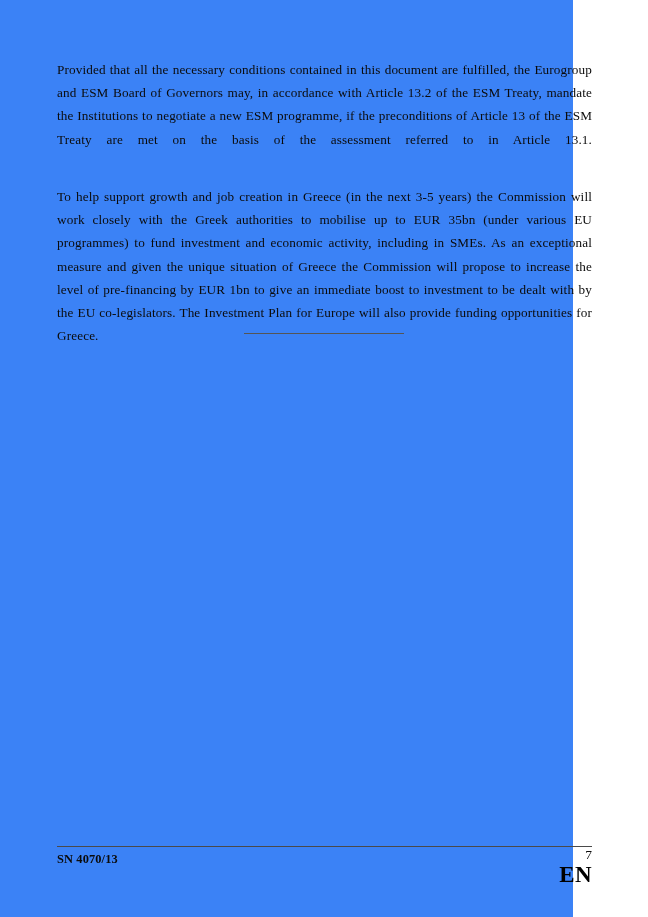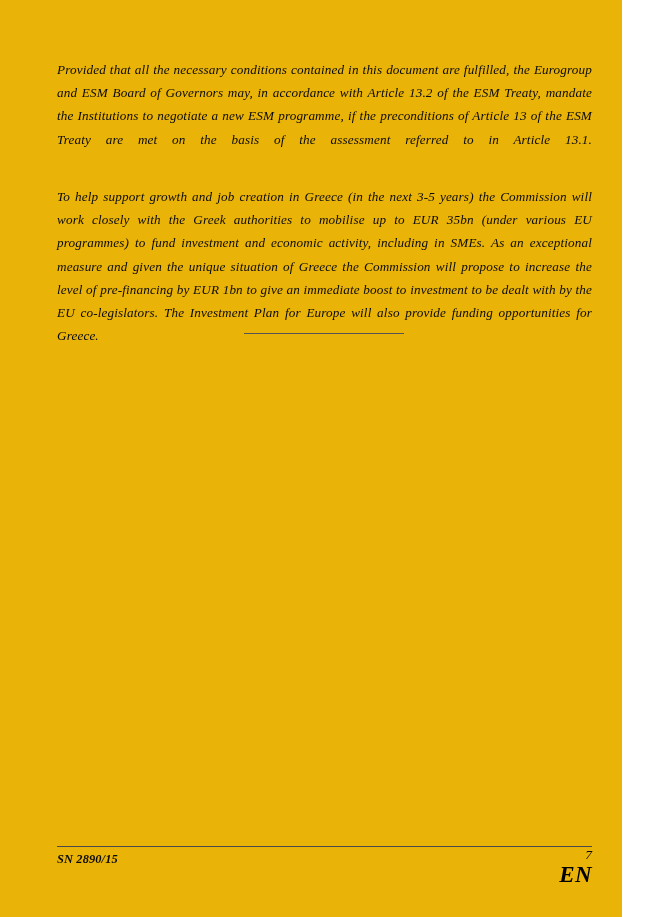--- a/index.html
+++ b/index.html
@@ -13,24 +13,23 @@
     font-family: "Liberation Serif", "DejaVu Serif", serif;
     color: #000000;
     position: relative;
     overflow: hidden;
   }
 
   .page {
     position: absolute;
     left: 0;
     top: 0;
-    width: 622px;
+    width: 573px;
     height: 917px;
-    background: #eab308;
-    font-style: italic;
+    background: #3b82f6;
   }
 
   
   .content {
     position: absolute;
     left: 57px;
     top: 58px;
     width: 535px;
   }
 
@@ -127,21 +126,21 @@
     <p class="para">To help support growth and job creation in Greece (in the next 3-5 years) the Commission will work closely with the Greek authorities to mobilise up to EUR 35bn (under various EU programmes) to fund investment and economic activity, including in SMEs. As an exceptional measure and given the unique situation of Greece the Commission will propose to increase the level of pre-financing by EUR 1bn to give an immediate boost to investment to be dealt with by the EU co-legislators. The Investment Plan for Europe will also provide funding opportunities for Greece.</p>
   </div>
 
   <div class="separator-wrap">
     <span class="separator-rule"></span>
   </div>
 
   <div class="footer">
     <div class="footer-rule"></div>
     <div class="footer-row">
-      <span class="footer-ref">SN 2890/15</span>
+      <span class="footer-ref">SN 4070/13</span>
       <span class="footer-right">
         <span class="footer-pageno">7</span>
         <span class="footer-lang">EN</span>
       </span>
     </div>
   </div>
 
 </div>
 
 </body></html>

